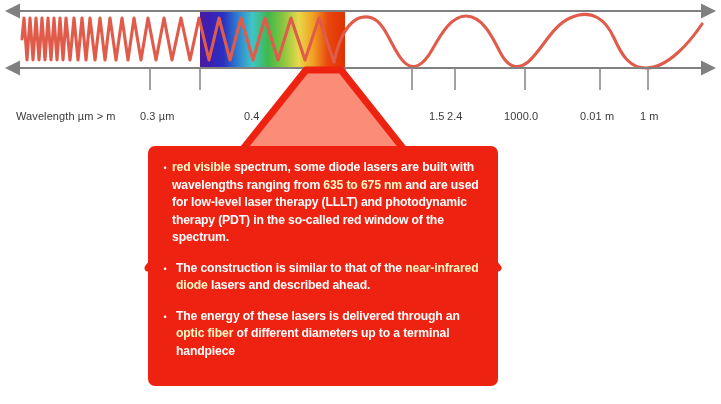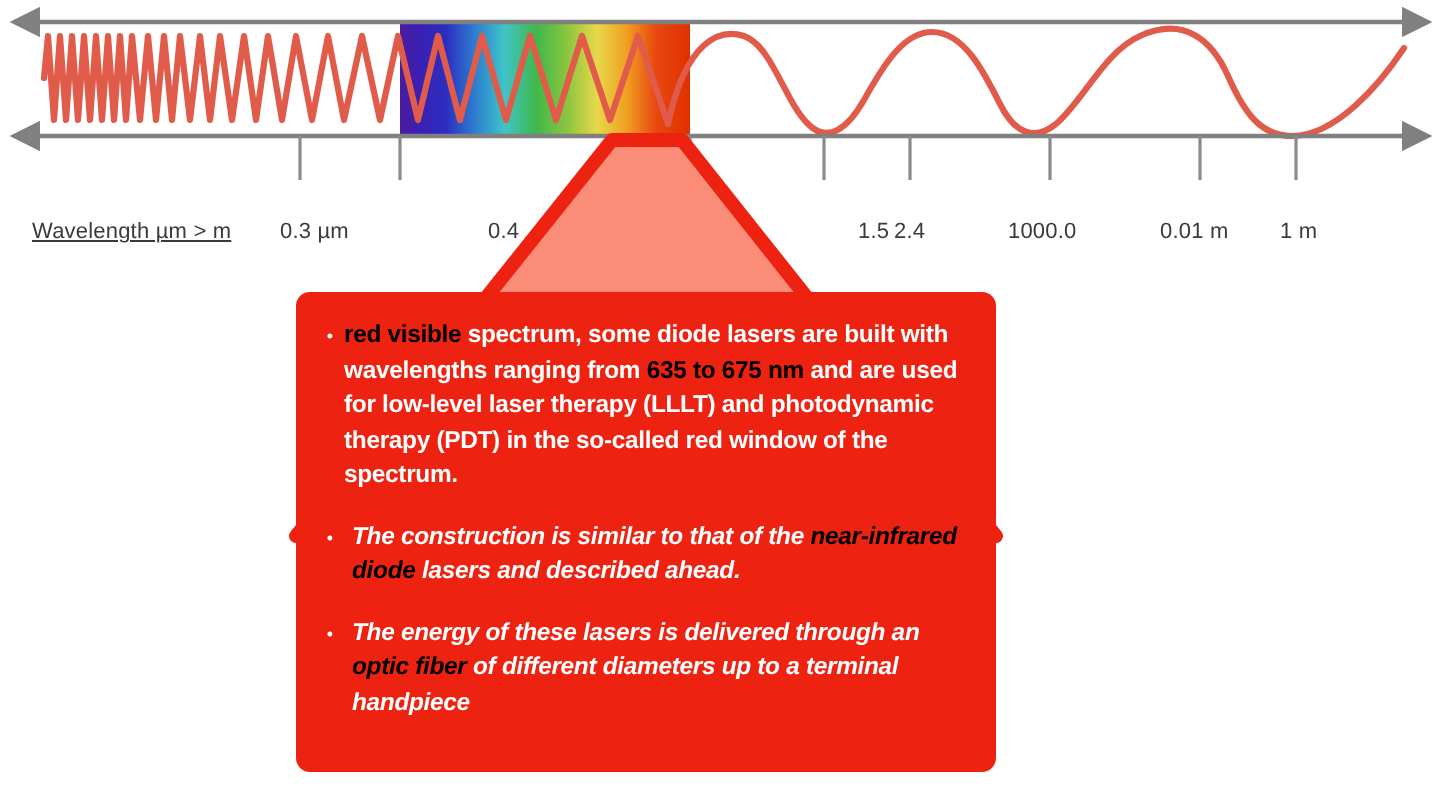--- a/index.html
+++ b/index.html
@@ -29,21 +29,21 @@
 
   
   .axis-label {
     position: absolute;
     font-family: "Liberation Sans", sans-serif;
     font-size: 11px;
     color: #3a3a3a;
     white-space: nowrap;
     letter-spacing: 0.1px;
   }
-  #axis-title-label { left: 16px; top: 110px; font-size: 11px; text-decoration: underline; }
+  #axis-title-label { left: 16px; top: 110px; font-size: 11px; }
 
   
   #callout-funnel {
     position: absolute; left: 0; top: 0;
     width: 721px; height: 404px;
     pointer-events: none;
   }
 
   
   #callout-box {
@@ -72,22 +72,22 @@
   }
   .bullet-text {
     flex: 1 1 auto;
     color: #ffffff;
     font-family: "Liberation Sans", sans-serif;
     font-size: 12.2px;
     font-weight: bold;
     line-height: 17.5px;
     letter-spacing: -0.15px;
   }
-  .hl { color: #000000; }
-  .lead-space { padding-left: 4px; font-style: italic; }
+  .hl { color: #fef9c3; }
+  .lead-space { padding-left: 4px; }
 </style>
 </head>
 <body>
 
 <div id="stage">
 
   <div id="spectrum-diagram">
     <svg id="spectrum-svg" width="721" height="135" viewBox="0 0 721 135">
       <defs>
         <linearGradient id="visGrad" x1="0" y1="0" x2="1" y2="0">

